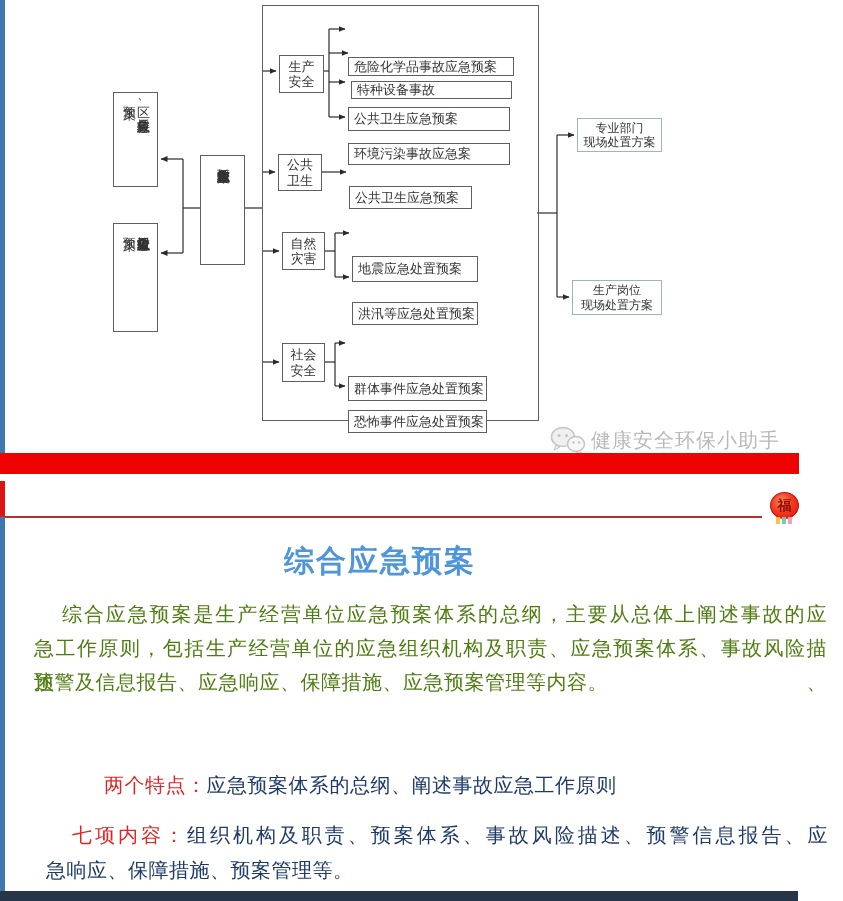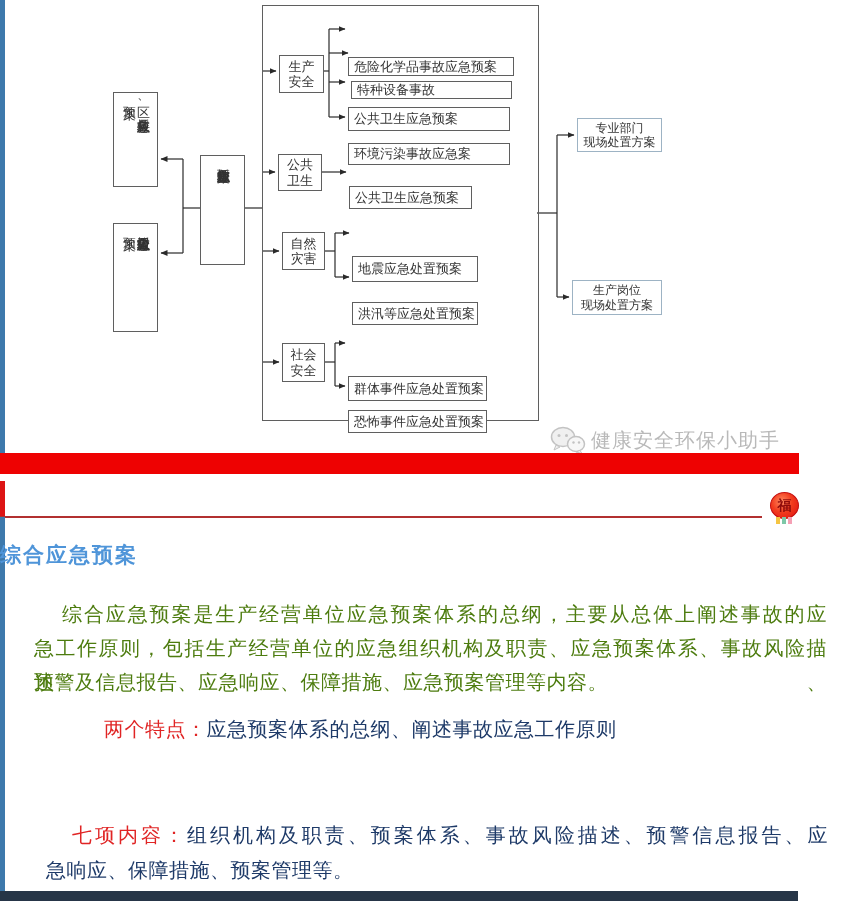--- a/index.html
+++ b/index.html
@@ -38,29 +38,29 @@
 
   
   .lantern { position:absolute; left:768px; top:490px; width:32px; height:34px; }
   .lantern .ball { position:absolute; left:2px; top:2px; width:27px; height:25px; border-radius:50%;
     background:radial-gradient(circle at 40% 35%, #ff8a60 0%, #f23c1e 45%, #de0f0f 100%);
     border:1px solid #c40e0e; display:flex; align-items:center; justify-content:center;
     color:#8e0b0b; font-size:14px; font-weight:bold; }
   .lantern .tassels { position:absolute; left:8px; top:27px; display:flex; gap:2px; }
   .lantern .tassels i { display:block; width:4px; height:7px; }
 
-  .s2-title { position:absolute; left:0; top:541px; width:760px; text-align:left;
-    color:#4f95d9; font-size:21px; font-weight:bold; letter-spacing:2px; }
+  .s2-title { position:absolute; left:0; top:541px; width:760px; text-align:center;
+    color:#4f95d9; font-size:30px; font-weight:bold; letter-spacing:2px; }
   .s2-para { position:absolute; left:34px; top:597px; width:793px;
     color:#4d7c0f; font-size:20px; letter-spacing:0.5px; }
   .s2-para .ln { height:34px; line-height:34px; }
   .fill { text-align:justify; text-align-last:justify; }
   .indent1 { text-indent:28px; }
   .point { position:absolute; font-size:20px; letter-spacing:0.5px; }
-  .pt1 { left:104px; top:716px; }
+  .pt1 { left:104px; top:772px; }
   .pt2 { left:46px; top:818px; width:782px; }
   .pt2 .ln { height:35px; line-height:35px; }
   .indent2 { text-indent:26px; }
   .lbl { color:#e02424; }
   .navy { color:#1e3a68; }
 </style>
 </head>
 <body>
 
 <div class="page">

